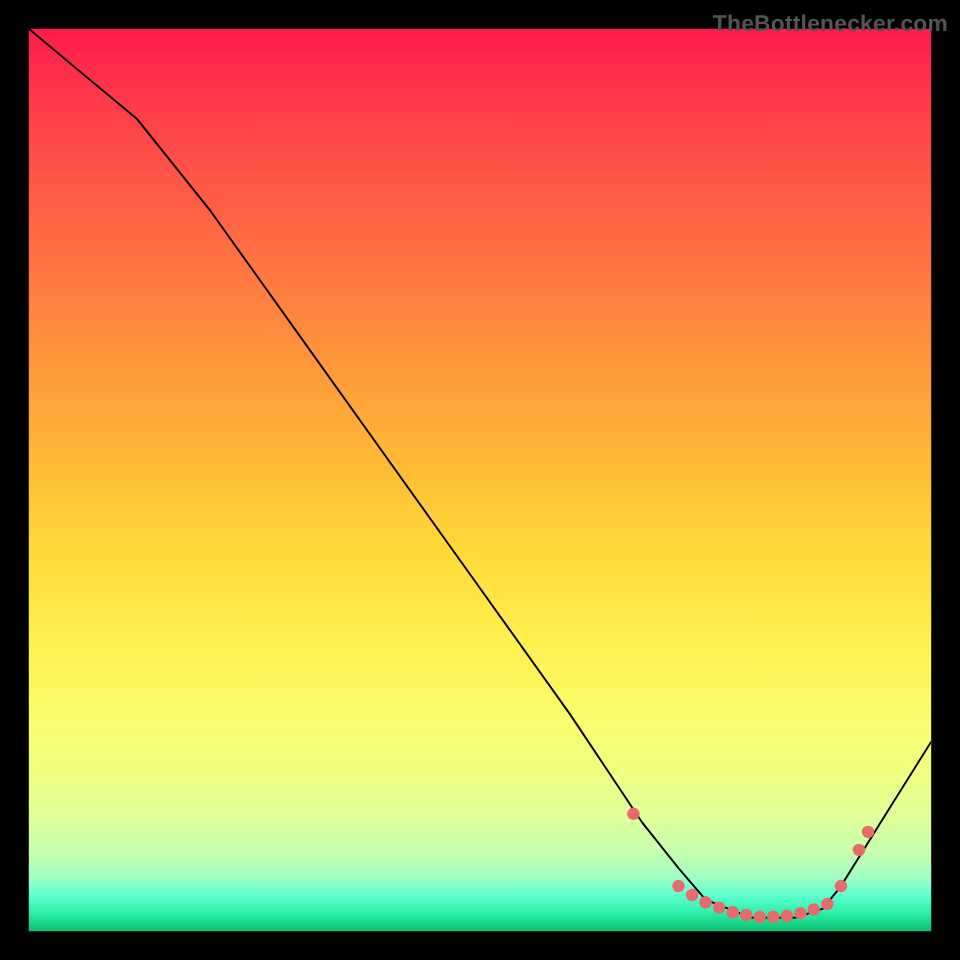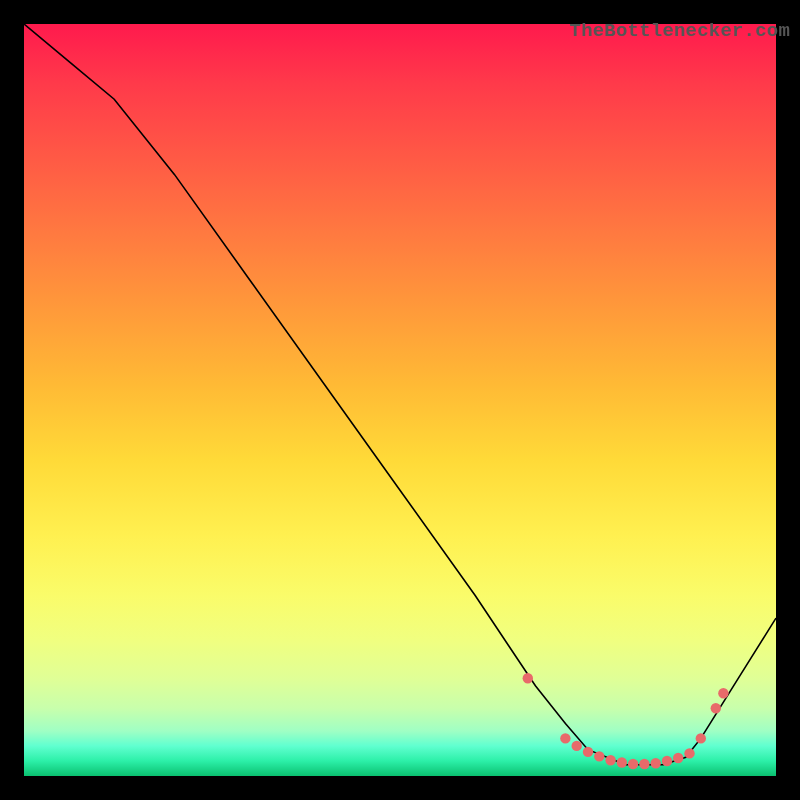--- a/index.html
+++ b/index.html
@@ -36,24 +36,24 @@
       #e0ff96 87%,
       #c8ffac 91%,
       #a0ffc4 94%,
       #60ffd0 96%,
       #2cf0a8 98%,
       #0ac070 100%
     );
   }
   .watermark {
     position: absolute;
-    top: 20px;
+    top: 10px;
     right: 10px;
     color: #555;
-    font-family: Liberation Mono, monospace;
+    font-family: Liberation Sans, sans-serif;
     font-size: 19px;
     font-weight: 600;
     letter-spacing: 0.2px;
     z-index: 10;
   }
   svg.overlay {
     position: absolute;
     left: 24px;
     top: 24px;
     width: 752px;

